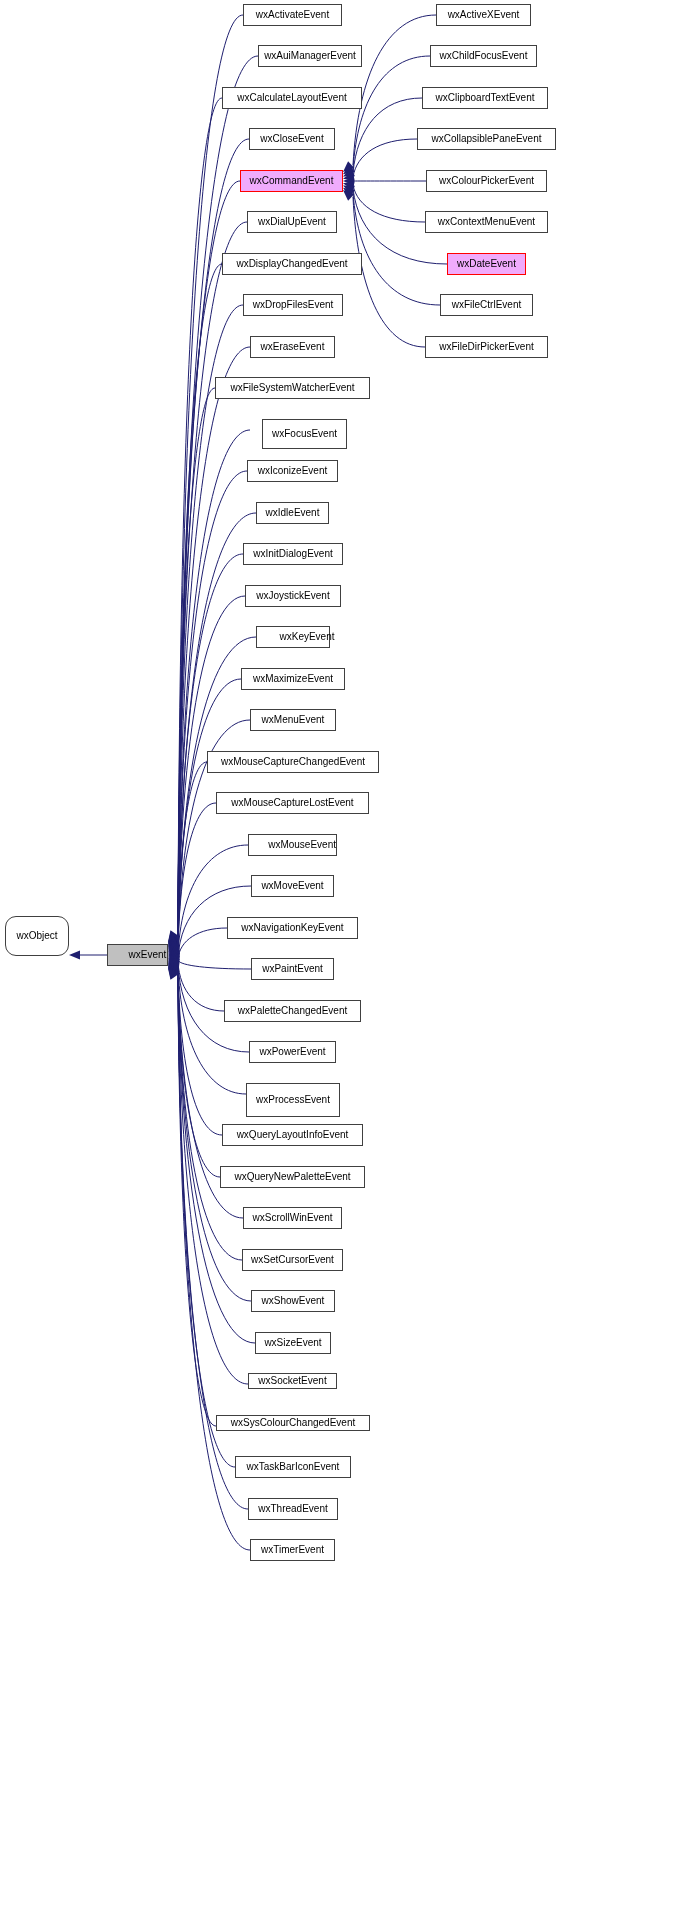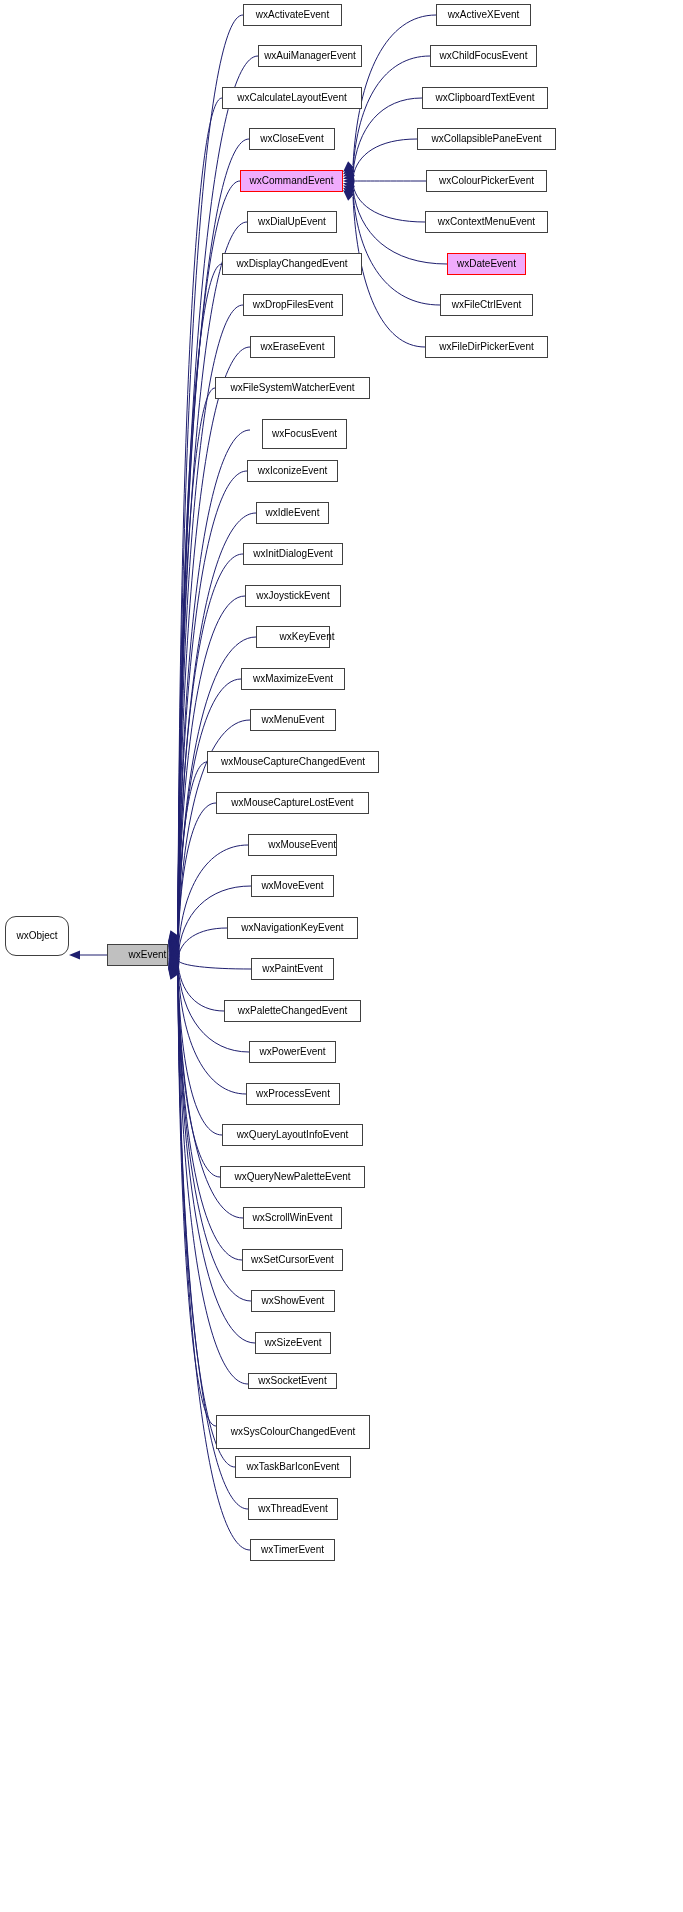--- a/index.html
+++ b/index.html
@@ -238,21 +238,21 @@
     </div>
     <div class="node" style="left: 251px; top: 958px; width: 83px; height: 22px;">
       <span class="node-label">wxPaintEvent</span>
     </div>
     <div class="node" style="left: 224px; top: 1000px; width: 137px; height: 22px;">
       <span class="node-label">wxPaletteChangedEvent</span>
     </div>
     <div class="node" style="left: 249px; top: 1041px; width: 87px; height: 22px;">
       <span class="node-label">wxPowerEvent</span>
     </div>
-    <div class="node" style="left: 246px; top: 1083px; width: 94px; height: 22px;">
+    <div class="node" style="left: 246px; top: 1083px; width: 94px; height: 34px;">
       <span class="node-label">wxProcessEvent</span>
     </div>
     <div class="node" style="left: 222px; top: 1124px; width: 141px; height: 22px;">
       <span class="node-label">wxQueryLayoutInfoEvent</span>
     </div>
     <div class="node" style="left: 220px; top: 1166px; width: 145px; height: 22px;">
       <span class="node-label">wxQueryNewPaletteEvent</span>
     </div>
     <div class="node" style="left: 243px; top: 1207px; width: 99px; height: 22px;">
       <span class="node-label">wxScrollWinEvent</span>
@@ -262,21 +262,21 @@
     </div>
     <div class="node" style="left: 251px; top: 1290px; width: 84px; height: 22px;">
       <span class="node-label">wxShowEvent</span>
     </div>
     <div class="node" style="left: 255px; top: 1332px; width: 76px; height: 22px;">
       <span class="node-label">wxSizeEvent</span>
     </div>
     <div class="node" style="left: 248px; top: 1373px; width: 89px; height: 16px;">
       <span class="node-label">wxSocketEvent</span>
     </div>
-    <div class="node" style="left: 216px; top: 1415px; width: 154px; height: 34px;">
+    <div class="node" style="left: 216px; top: 1415px; width: 154px; height: 16px;">
       <span class="node-label">wxSysColourChangedEvent</span>
     </div>
     <div class="node" style="left: 235px; top: 1456px; width: 116px; height: 22px; justify-content: center;">
       <span class="node-label">wxTaskBarIconEvent</span>
     </div>
     <div class="node" style="left: 248px; top: 1498px; width: 90px; height: 22px;">
       <span class="node-label">wxThreadEvent</span>
     </div>
     <div class="node" style="left: 250px; top: 1539px; width: 85px; height: 22px;">
       <span class="node-label">wxTimerEvent</span>

